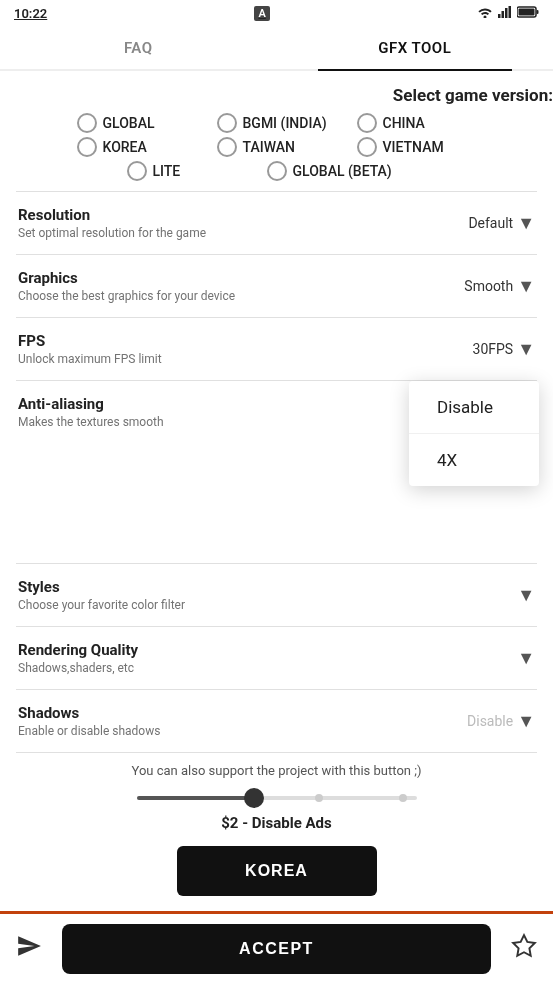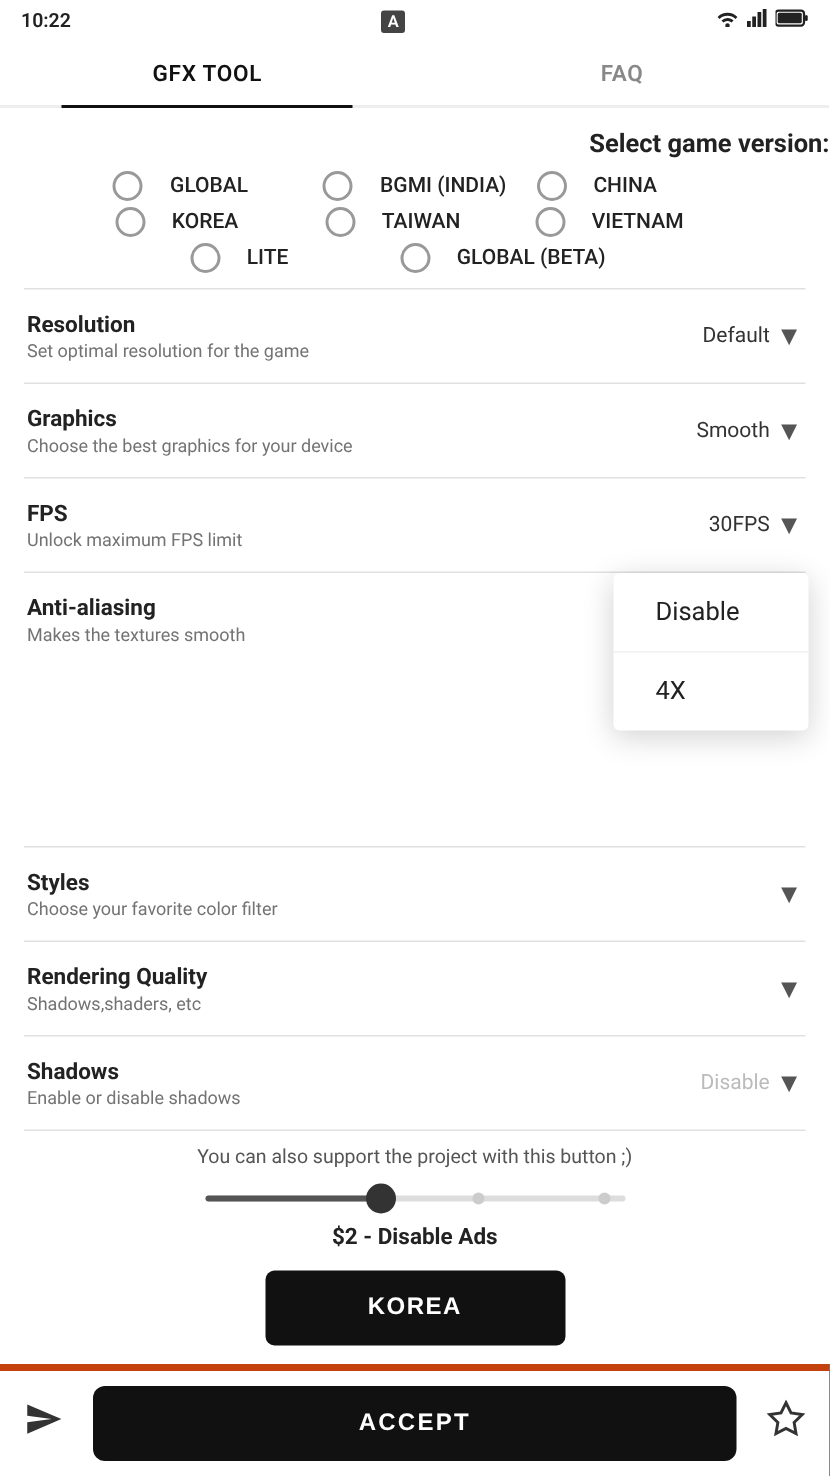--- a/index.html
+++ b/index.html
@@ -16,20 +16,21 @@
     }
 
     
     .status-bar {
       display: flex;
       justify-content: space-between;
       align-items: flex-end;
       padding: 6px 14px 4px 14px;
       font-size: 13px;
       font-weight: 600;
+      text-decoration: underline;
     }
     .status-right {
       display: flex;
       align-items: center;
       gap: 5px;
     }
 
     
     .tab-bar {
       display: flex;
@@ -74,21 +75,21 @@
       padding-bottom: 10px;
     }
     .version-row {
       display: flex;
       gap: 20px;
       align-items: center;
     }
     .radio-option {
       display: flex;
       align-items: center;
-      gap: 18px;
+      gap: 6px;
       font-size: 14px;
       font-weight: 500;
       cursor: pointer;
       min-width: 120px;
     }
     .radio-circle {
       width: 20px;
       height: 20px;
       border-radius: 50%;
       border: 2px solid #999;
@@ -246,21 +247,21 @@
       text-align: center;
     }
 
     
     .bottom-bar {
       position: fixed;
       bottom: 0;
       left: 0;
       width: 553px;
       background: #fff;
-      border-top: 5px solid #c2410c;
+      border-top: 3px solid #c2410c;
       display: flex;
       align-items: center;
       padding: 10px 16px;
       gap: 20px;
     }
     .send-icon {
       font-size: 24px;
       cursor: pointer;
       color: #333;
     }
@@ -307,22 +308,22 @@
       <svg width="22" height="12" viewBox="0 0 22 12">
           <rect x="0" y="1" width="19" height="10" rx="2" ry="2" fill="none" stroke="#222" stroke-width="1.5"></rect>
           <rect x="19.5" y="4" width="2" height="4" rx="1" fill="#222"></rect>
           <rect x="1.5" y="2.5" width="16" height="7" rx="1" fill="#222"></rect>
         </svg>
     </span>
   </div>
 </div>
 
 <div class="tab-bar">
+  <div class="tab-item">FAQ</div>
   <div class="tab-item active">GFX TOOL</div>
-  <div class="tab-item">FAQ</div>
 </div>
 
 <div>
   <div class="section-title">Select game version:</div>
   <div class="version-grid">
     <div class="version-row">
       <div class="radio-option">
         <div class="radio-circle"></div>
         <span>GLOBAL</span>
       </div>

